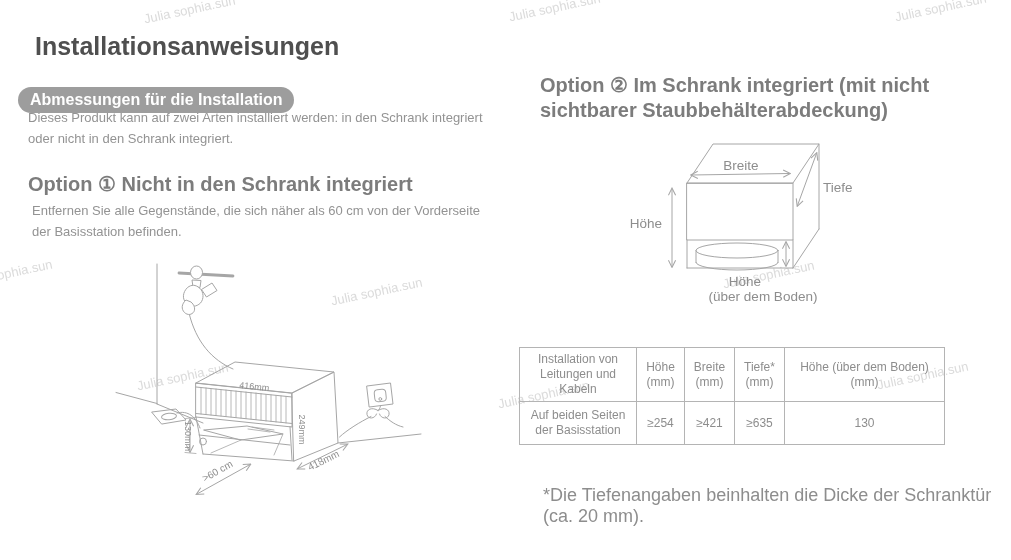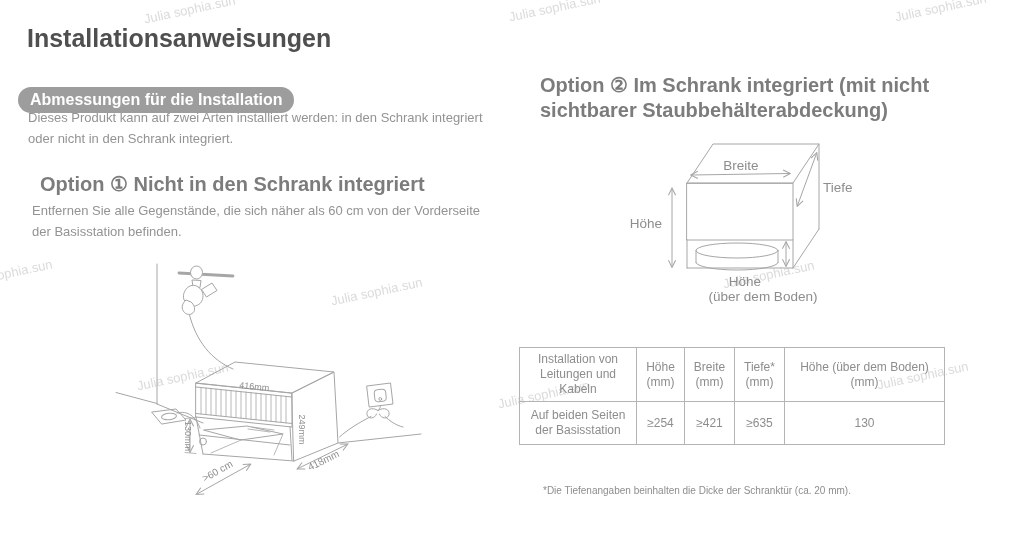--- a/index.html
+++ b/index.html
@@ -6,58 +6,58 @@
   body{width:1011px;height:560px;background:#fff;font-family:"Liberation Sans",sans-serif;overflow:hidden;}
   #stage{position:relative;width:1011px;height:560px;background:#fff;}
   .watermark{position:absolute;color:#dbdbdb;font-size:13px;white-space:nowrap;transform:rotate(-12deg);z-index:0;user-select:none;}
   .layer{position:absolute;z-index:1;}
   #page-title{left:23px;top:20px;font-size:25px;font-weight:bold;color:#4f4f4f;}
   #section-badge{left:18px;top:79px;height:26px;line-height:26px;padding:0 12px;border-radius:14px;
     background:#9d9d9d;color:#fff;font-size:16px;font-weight:bold;margin-top:8px;}
   .bodytext{font-size:13px;color:#939393;line-height:21px;}
   #intro{left:28px;top:107px;width:458px;}
   .opt-heading{font-size:20px;font-weight:bold;color:#7c7c7c;}
-  #option1-heading{left:40px;top:172px;text-align:center;}
+  #option1-heading{left:28px;top:172px;text-align:center;}
   #option1-body{left:28px;top:196px;width:458px;}
   #option2-heading{left:540px;top:73px;width:448px;line-height:25px;}
   #diagram-left{left:110px;top:255px;}
   #diagram-right{left:600px;top:135px;}
   svg{display:block;}
   svg .ln{fill:none;stroke:#a6a6a6;stroke-width:1;stroke-linecap:round;stroke-linejoin:round;}
   svg .fw{fill:#fff;stroke:#a6a6a6;stroke-width:1;stroke-linejoin:round;}
   svg text{font-family:"Liberation Sans",sans-serif;fill:#8d8d8d;}
   .t9{font-size:9px;}
   .t10{font-size:10px;}
   .t13{font-size:13.5px;}
   #dims-table{left:519px;top:347px;}
   table{border-collapse:collapse;table-layout:fixed;width:425px;}
   th,td{border:1px solid #b4b4b4;color:#8d8d8d;font-size:12px;font-weight:normal;
     text-align:center;vertical-align:middle;padding:4px 2px;line-height:15px;}
   thead tr{height:46px;}
   tbody tr{height:43px;}
-  #table-footnote{left:543px;top:485px;font-size:10px;color:#8d8d8d;}
+  #table-footnote{left:543px;top:485px;font-size:18px;color:#8d8d8d;}
 </style>
 </head>
 <body>
 
 <div id="stage">
 
   <div id="watermarks">
       <div class="watermark" style="left: 143px; top: 2px;">Julia sophia.sun</div>
       <div class="watermark" style="left: 508px; top: 0px;">Julia sophia.sun</div>
       <div class="watermark" style="left: 894px; top: 0px;">Julia sophia.sun</div>
       <div class="watermark" style="left: -40px; top: 266px;">Julia sophia.sun</div>
       <div class="watermark" style="left: 330px; top: 284px;">Julia sophia.sun</div>
       <div class="watermark" style="left: 722px; top: 267px;">Julia sophia.sun</div>
       <div class="watermark" style="left: 136px; top: 369px;">Julia sophia.sun</div>
       <div class="watermark" style="left: 876px; top: 368px;">Julia sophia.sun</div>
       <div class="watermark" style="left: 497px; top: 387px;">Julia sophia.sun</div>
     </div>
 
-  <h1 class="layer" id="page-title" style="margin:4px;text-align:right;">Installationsanweisungen</h1>
+  <h1 class="layer" id="page-title" style="margin:12px;text-align:right;">Installationsanweisungen</h1>
 
   <div class="layer" id="section-badge">Abmessungen für die Installation</div>
 
   <p class="layer bodytext" id="intro" style="margin:0;">Dieses Produkt kann auf zwei Arten installiert werden: in den Schrank integriert oder nicht in den Schrank integriert.</p>
 
   <h3 class="layer opt-heading" id="option1-heading" style="margin:0;">Option ① Nicht in den Schrank integriert</h3>
 
   <p class="layer bodytext" id="option1-body" style="margin:4px;">Entfernen Sie alle Gegenstände, die sich näher als 60 cm von der Vorderseite der Basisstation befinden.</p>
 
   <h3 class="layer opt-heading" id="option2-heading" style="margin:0;">Option ② Im Schrank integriert (mit nicht sichtbarer Staubbehälterabdeckung)</h3>

